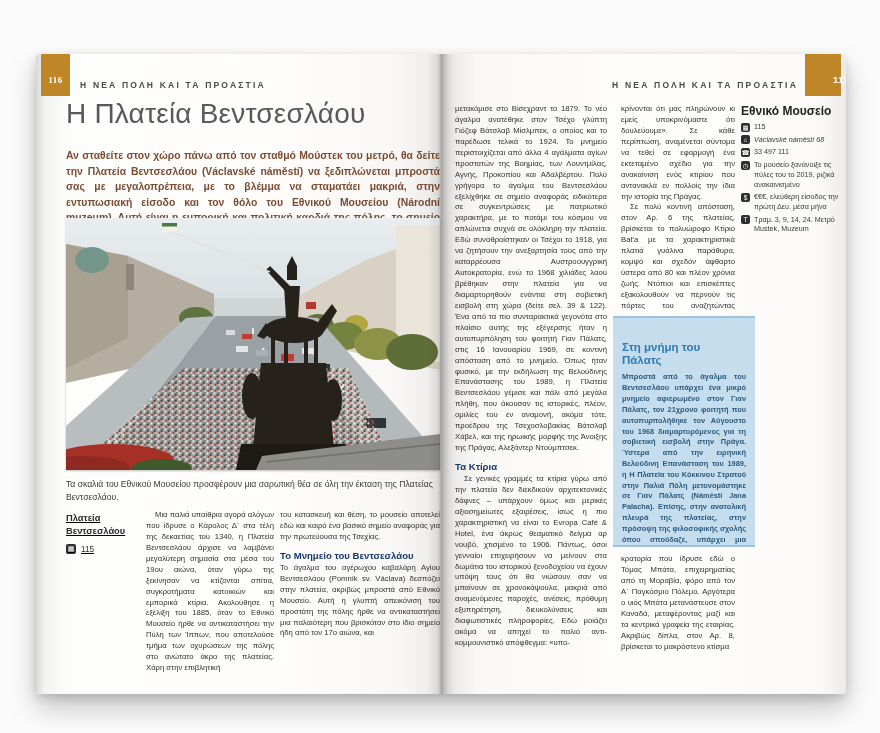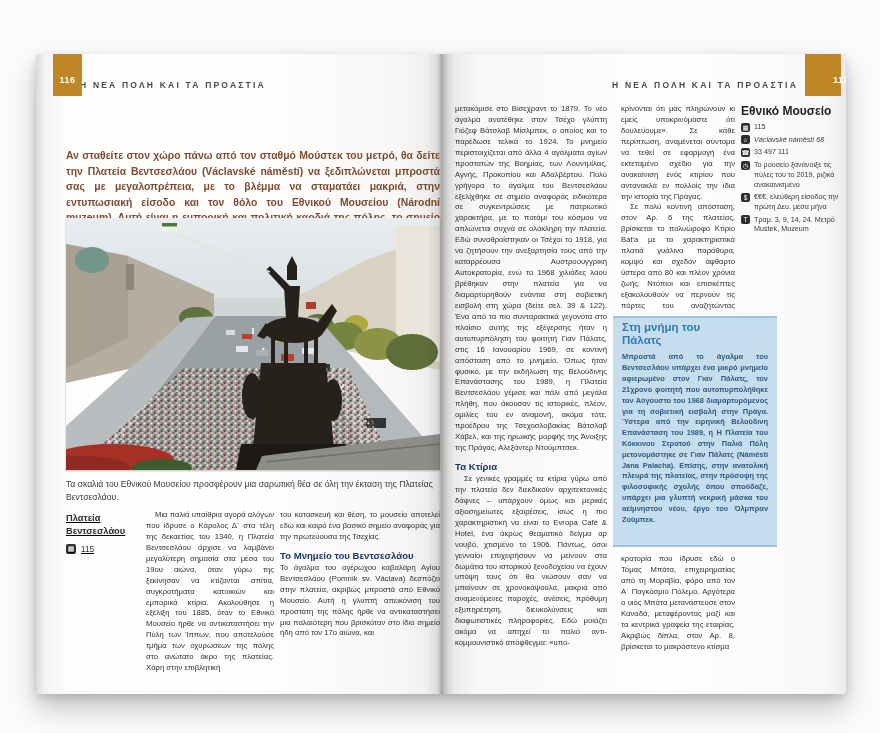--- a/index.html
+++ b/index.html
@@ -10,21 +10,21 @@
   .page{position:absolute;top:0;height:640px;width:405px;overflow:hidden;}
   .page.left{left:0;border-radius:4px 0 0 4px;
     background:linear-gradient(90deg,#d8d8d8 0%,#f2f2f1 2%,#fdfdfc 8%,#fffefd 55%,#f8f7f6 90%,#ecebea 99%,#dddcdb 100%);}
   .page.right{left:405px;border-radius:0 4px 4px 0;
     background:linear-gradient(90deg,#c9c8c7 0%,#e9e8e7 2%,#f9f8f7 9%,#fffefd 55%,#faf9f8 94%,#ecebe9 100%);}
   .spine{position:absolute;left:391px;top:0;width:28px;height:640px;pointer-events:none;z-index:6;
     background:linear-gradient(90deg,rgba(0,0,0,0) 0%,rgba(0,0,0,.08) 40%,rgba(0,0,0,.20) 50%,rgba(0,0,0,.10) 62%,rgba(0,0,0,0) 100%);}
   .pagetab{position:absolute;top:0;width:29px;height:42px;background:#bf8628;color:#fff;
     font-size:9px;font-weight:bold;letter-spacing:.5px;display:flex;align-items:flex-end;
     justify-content:center;padding-bottom:11px;box-sizing:border-box;z-index:4;}
-  .pagetab.lt{left:17px;} .pagetab.rt{right:5px;padding-left:36px;}
+  .pagetab.lt{left:5px;font-family:Liberation Serif, serif;} .pagetab.rt{right:5px;padding-left:36px;}
   .runhead{position:absolute;top:26px;font-size:8.5px;font-weight:bold;letter-spacing:2.2px;color:#4b4b4d;white-space:nowrap;}
   .runhead.lt{left:44px;} .runhead.rt{right:48px;}
   .title{position:absolute;left:30px;top:44px;margin:0;font-size:28px;font-weight:normal;
          color:#58595c;letter-spacing:.2px;}
   .intro{position:absolute;left:30px;top:94px;width:374px;margin:0;font-size:10.4px;font-weight:bold;
          color:#7b4c31;line-height:1.5;text-align:justify;}
   .photo{position:absolute;left:30px;top:164px;width:374px;height:252px;overflow:hidden;
          box-shadow:0 1px 2px rgba(0,0,0,.25);}
   .caption{position:absolute;left:30px;top:424px;width:374px;margin:0;font-size:8.6px;font-weight:normal;
            color:#3a3a3c;line-height:1.55;}
@@ -35,41 +35,42 @@
   .sq-icon{flex:none;width:10px;height:10px;background:#2e2e30;color:#fff;font-size:7px;line-height:10px;
            text-align:center;border-radius:2px;}
   .colA{position:absolute;left:80px;top:0;width:128px;height:178px;overflow:hidden;}
   .colB{position:absolute;left:214px;top:0;width:160px;height:178px;overflow:hidden;}
   .bt{margin:0;font-size:7.7px;line-height:1.42;color:#2f2f31;text-align:justify;}
   .indent{text-indent:9px;}
   .subhead{margin:7px 0 2px;font-size:9.6px;font-weight:bold;color:#16396b;}
   
   .rcol1{position:absolute;left:14px;top:50px;width:152px;height:570px;overflow:hidden;}
   .rcol2a{position:absolute;left:180px;top:50px;width:114px;height:208px;overflow:hidden;}
-  .infobox{position:absolute;left:172px;top:262px;width:164px;height:231px;overflow:hidden;
+  .infobox{position:absolute;left:172px;top:262px;width:142px;height:231px;overflow:hidden;
            background:#c6ddee;border-top:2px solid #9fc1da;border-bottom:2px solid #9fc1da;
-           padding:3px 9px;box-sizing:border-box;}
+           padding:23px 9px;box-sizing:border-box;}
   .infobox h4{margin:0 0 5px;font-size:11.5px;font-weight:bold;color:#2e7ab2;line-height:1.15;width:80px;}
   .infobox p{margin:0;font-size:7.4px;font-weight:bold;color:#2b5a80;line-height:1.46;text-align:justify;}
   .rcol2b{position:absolute;left:180px;top:500px;width:114px;height:112px;overflow:hidden;}
   .margincol{position:absolute;left:300px;top:50px;width:98px;}
   .m-title{font-size:12px;font-weight:bold;color:#222;margin-bottom:4px;}
   .m-item{display:flex;gap:4px;align-items:flex-start;font-size:7.2px;color:#38383a;line-height:1.35;margin-top:3px;}
   .m-item .sq-icon{width:9px;height:9px;line-height:9px;font-size:6.5px;margin-top:.5px;}
   .m-item.italic .mtext{font-style:italic;}
   .mtext{flex:1;}
 </style>
 </head>
 <body>
 
 <div class="book">
 
   <div class="page left">
     <div class="pagetab lt">116</div>
     <div class="runhead lt">Η ΝΕΑ ΠΟΛΗ ΚΑΙ ΤΑ ΠΡΟΑΣΤΙΑ</div>
+    <h1 class="title">Η Πλατεία Βεντσεσλάου</h1>
     <p class="intro">Αν σταθείτε στον χώρο πάνω από τον σταθμό Μούστεκ του μετρό, θα δείτε την Πλατεία Βεντσεσλάου (Václavské náměstí) να ξεδιπλώνεται μπροστά σας με μεγαλοπρέπεια, με το βλέμμα να σταματάει μακριά, στην εντυπωσιακή είσοδο και τον θόλο του Εθνικού Μουσείου (Národní muzeum). Αυτή είναι η εμπορική και πολιτική καρδιά της πόλης, το σημείο όπου όλοι συναθροίζονται σε στιγμές συλλογικής αγαλλίασης ή απόγνωσης.</p>
 
     <div class="photo">
       <svg width="374" height="252" viewBox="0 0 374 252">
         <defs>
           <linearGradient id="sky" x1="0" y1="0" x2="0" y2="1">
             <stop offset="0" stop-color="#e9edf0"></stop>
               <stop offset="1" stop-color="#d2d9dc"></stop>
           </linearGradient>
           <pattern id="crowd" width="7" height="6" patternUnits="userSpaceOnUse">

